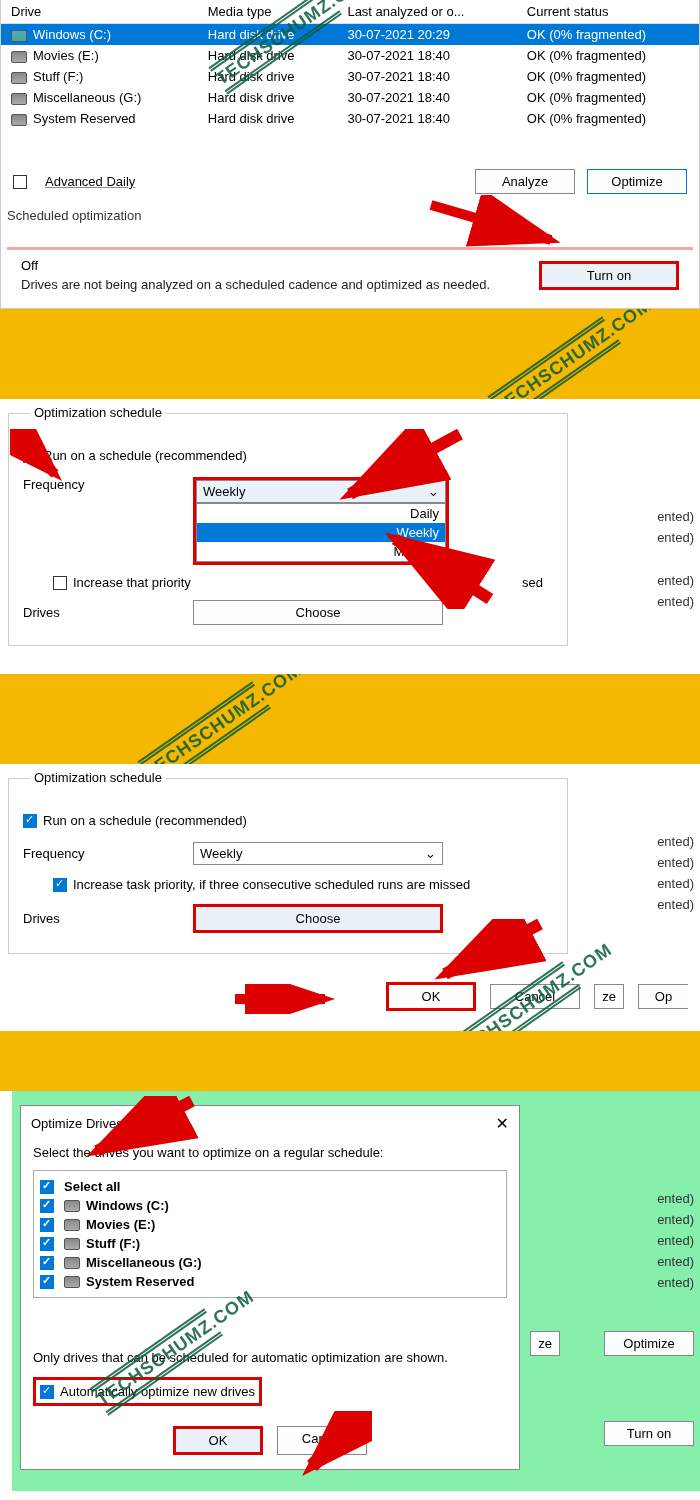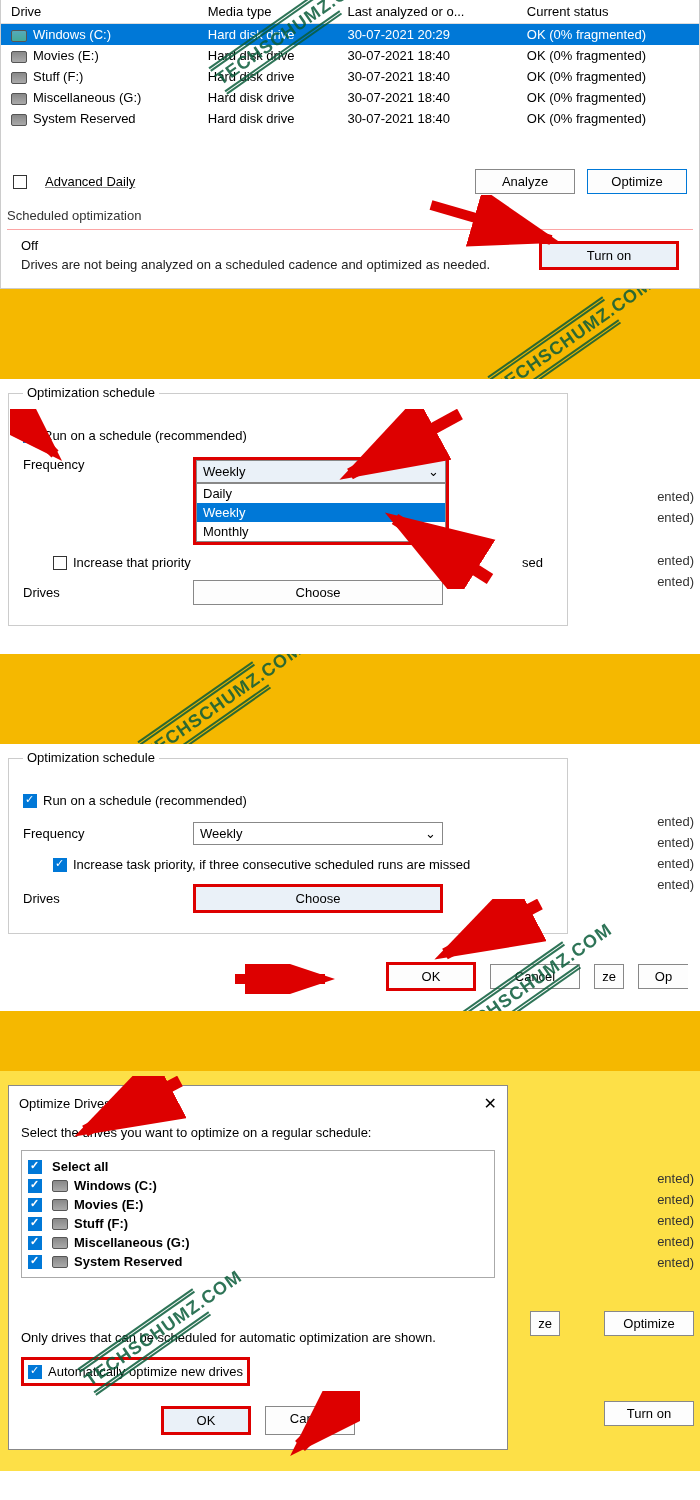--- a/index.html
+++ b/index.html
@@ -16,23 +16,23 @@
 .btn.primary { border: 1px solid #0078d7; }
 .spacer { flex: 1; }
 .cb { width: 14px; height: 14px; border: 1px solid #333; display: inline-block; vertical-align: middle; margin-right: 6px; position: relative; }
 .cb.checked { background: #0078d7; border-color: #0078d7; }
 .cb.checked::after { content: "✓"; color: #fff; font-size: 11px; position: absolute; top: -2px; left: 1px; }
 .red-box { border: 3px solid #d00; }
 .sep-yellow { background: #f5b800; height: 90px; position: relative; overflow: hidden; }
 .watermark { position: absolute; font-weight: bold; color: #0a5c3a; transform: rotate(-35deg); font-size: 18px; letter-spacing: 1px; opacity: 0.85; }
 .watermark .line { border-top: 2px solid #0a5c3a; width: 140px; margin: 1px 0; }
 .groupbox { border: 1px solid #ccc; margin: 8px; padding: 10px 14px 14px; position: relative; background: #fff; }
-.grouplabel { position: absolute; top: -9px; left: 14px; background: #fff; padding: 0 4px; font-size: 13px; }
+.grouplabel { position: absolute; top: -9px; left: 21px; background: #fff; padding: 0 4px; font-size: 13px; }
 .dropdown { border: 1px solid #888; background: #eaf1f8; padding: 3px 6px; width: 250px; display: flex; justify-content: space-between; align-items: center; }
-.dropdown-list { border: 1px solid #888; width: 250px; background: #fff; }
+.dropdown-list { border: 1px solid #888; width: 250px; background: #fff; text-align: right; }
 .dropdown-list div { padding: 2px 6px; }
 .dropdown-list .sel { background: #0078d7; color: #fff; }
 .dialog { border: 1px solid #888; background: #fff; margin: 8px; width: 500px; position: relative; }
 .dialog-title { padding: 8px 10px; display: flex; justify-content: space-between; align-items: center; }
 .close-x { font-size: 16px; cursor: pointer; }
 .listbox { border: 1px solid #aaa; margin: 6px 12px; padding: 6px; max-height: 170px; font-weight: bold; }
 .listbox .item { display: flex; align-items: center; padding: 2px 0; }
 .red-arrow-svg { position: absolute; pointer-events: none; }
 .rel { position: relative; }
 </style>
@@ -84,21 +84,21 @@
   </table>
   <div style="height:30px;"></div>
   <div class="row-actions">
     <span class="cb"></span>
     <span style="text-decoration:underline; text-decoration-color:#888;">Advanced Daily</span>
     <span class="spacer"></span>
     <div class="btn"><span>Analyze</span></div>
     <div class="btn primary"><span>Optimize</span></div>
   </div>
   <div style="padding:4px 6px;">
-    <div style="color:#333; padding-bottom:6px; border-bottom:1px solid #fca5a5;">Scheduled optimization</div>
+    <div style="color:#333; padding-bottom:24px; border-bottom:3px solid #fca5a5;">Scheduled optimization</div>
     <div style="display:flex; align-items:center; padding:8px 14px 12px;">
       <div style="flex:1;">
         <div style="font-weight:normal; padding-bottom:4px;">Off</div>
         <div style="color:#222; font-size:13px;">Drives are not being analyzed on a scheduled cadence and optimized as needed.</div>
       </div>
       <div class="btn red-box" style="min-width:140px; background:#eaf1f8;"><span>Turn on</span></div>
     </div>
   </div>
 
   <div class="watermark" style="top:10px; left:200px;">
@@ -231,21 +231,21 @@
     </svg>
   <div class="watermark" style="top:220px; left:440px;">
     <div class="line"></div><div class="line"></div>
     <span>TECHSCHUMZ.COM</span>
     <div class="line"></div><div class="line"></div>
   </div>
 </div>
 
 <div class="sep-yellow" style="height:60px;"></div>
 
-<div class="rel" style="background:#fde047; padding:6px 0 10px; min-height:400px;">
+<div class="rel" style="background:#86efac; padding:6px 0 10px; min-height:400px;margin-left:12px;">
   <div class="dialog">
     <div class="dialog-title">
       <span>Optimize Drives</span>
       <span class="close-x">✕</span>
     </div>
     <div style="padding:4px 12px;">Select the drives you want to optimize on a regular schedule:</div>
     <div class="listbox">
       <div class="item">
           <span class="cb checked"></span>
           <span style="margin-left:4px;">Select all</span>

